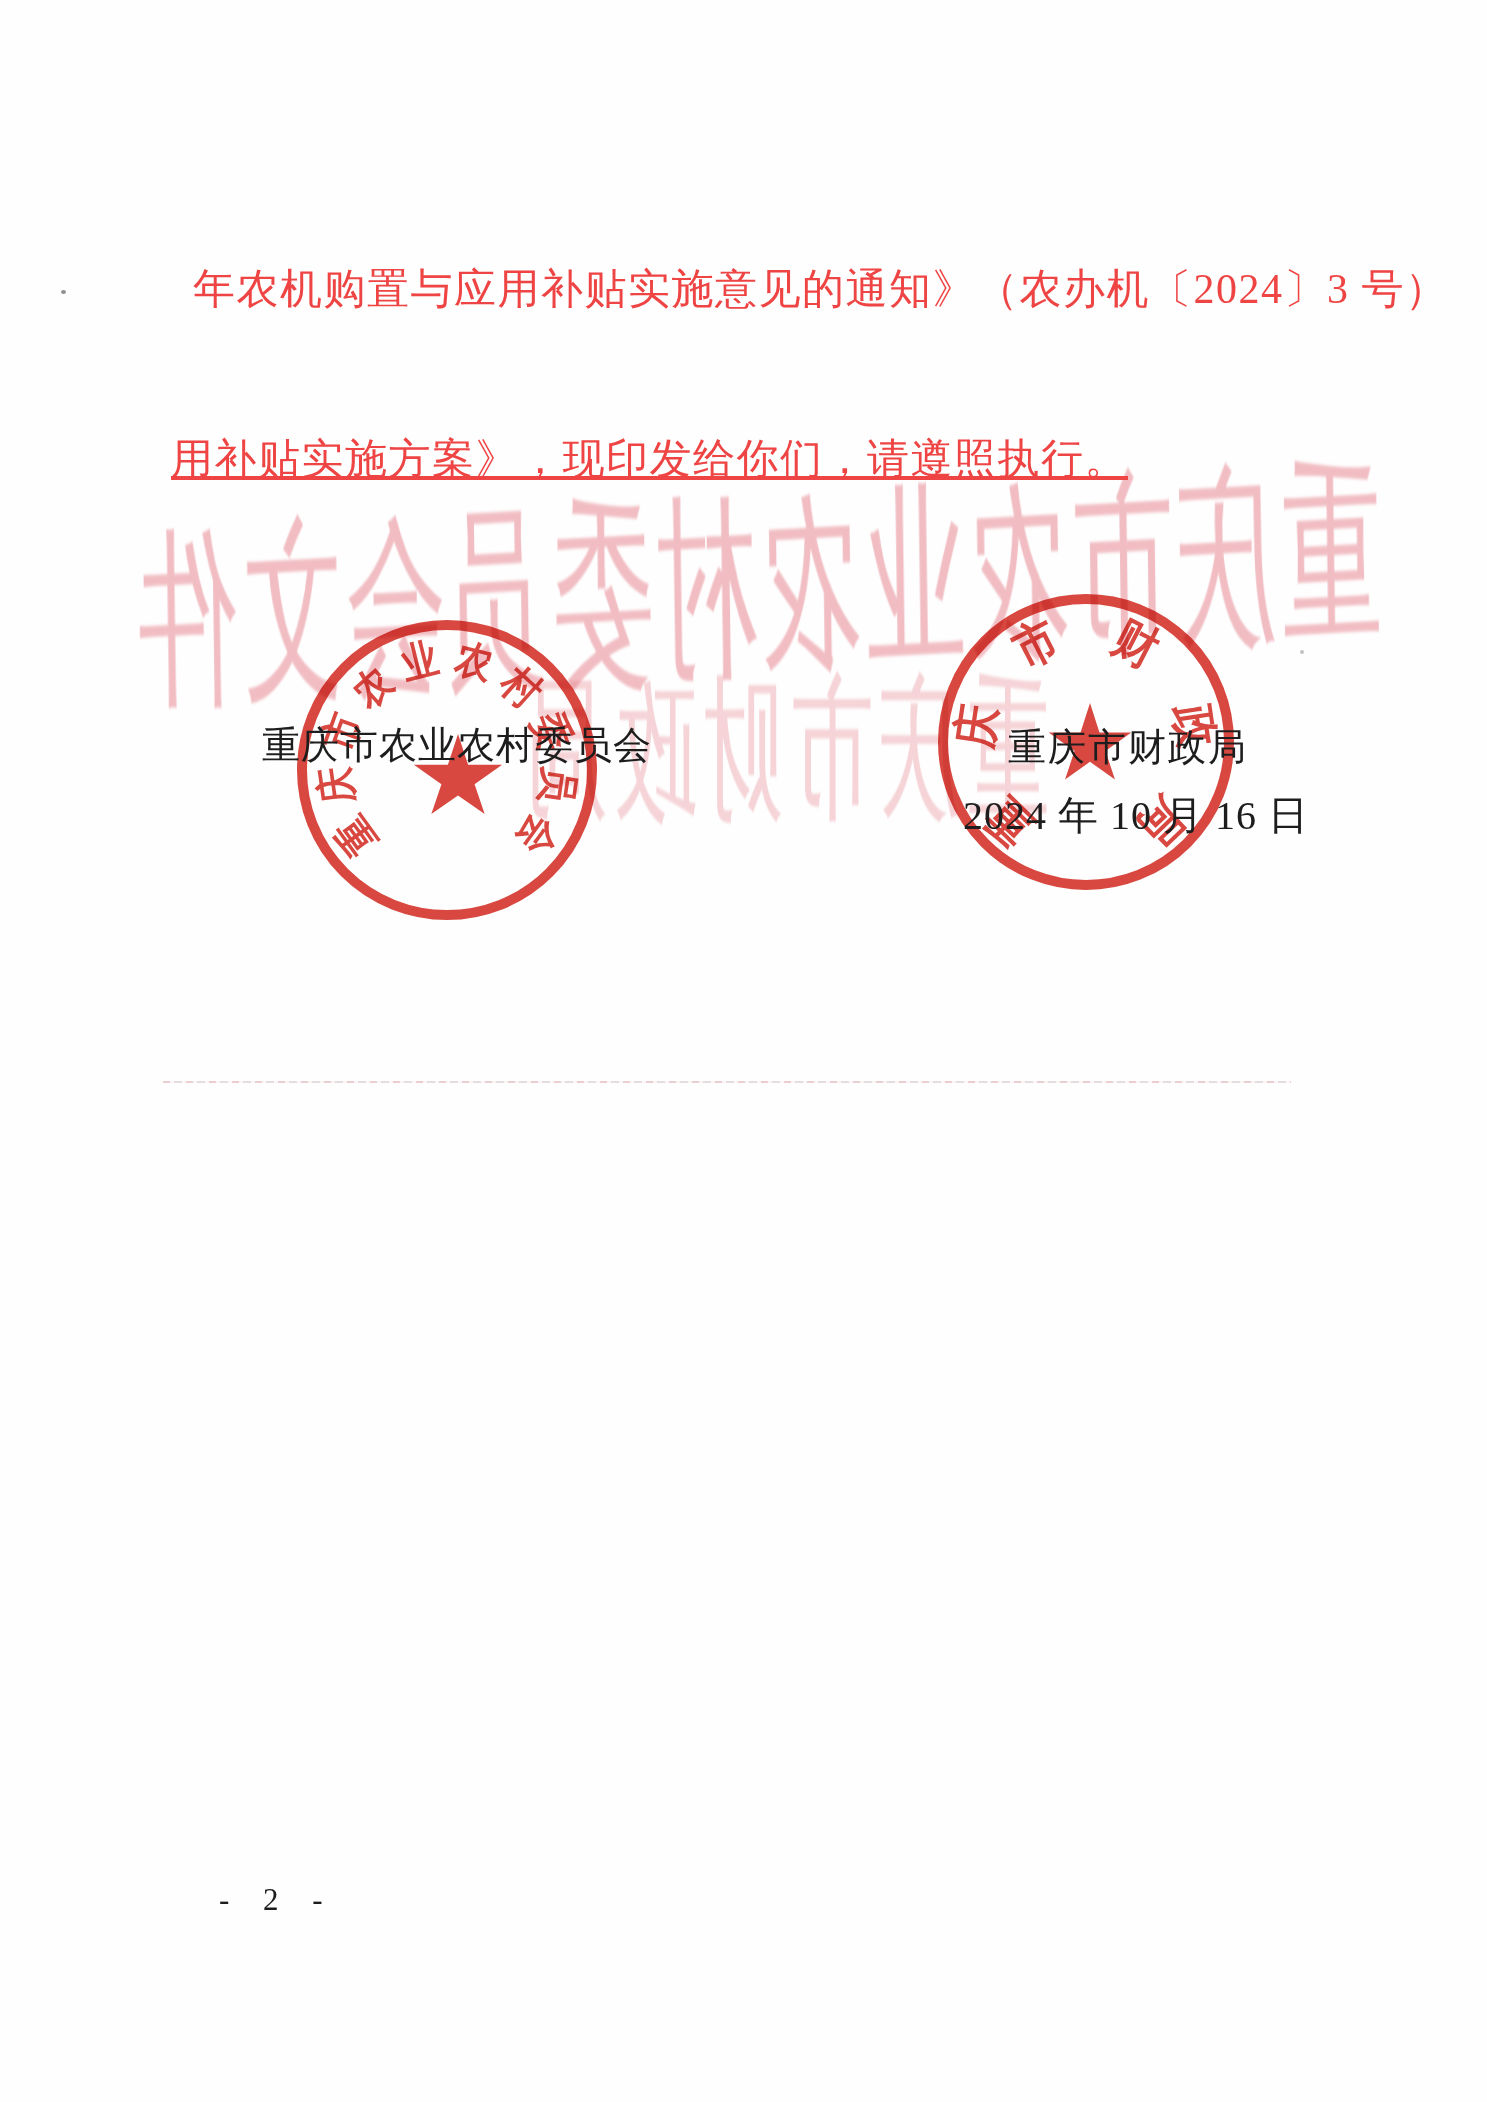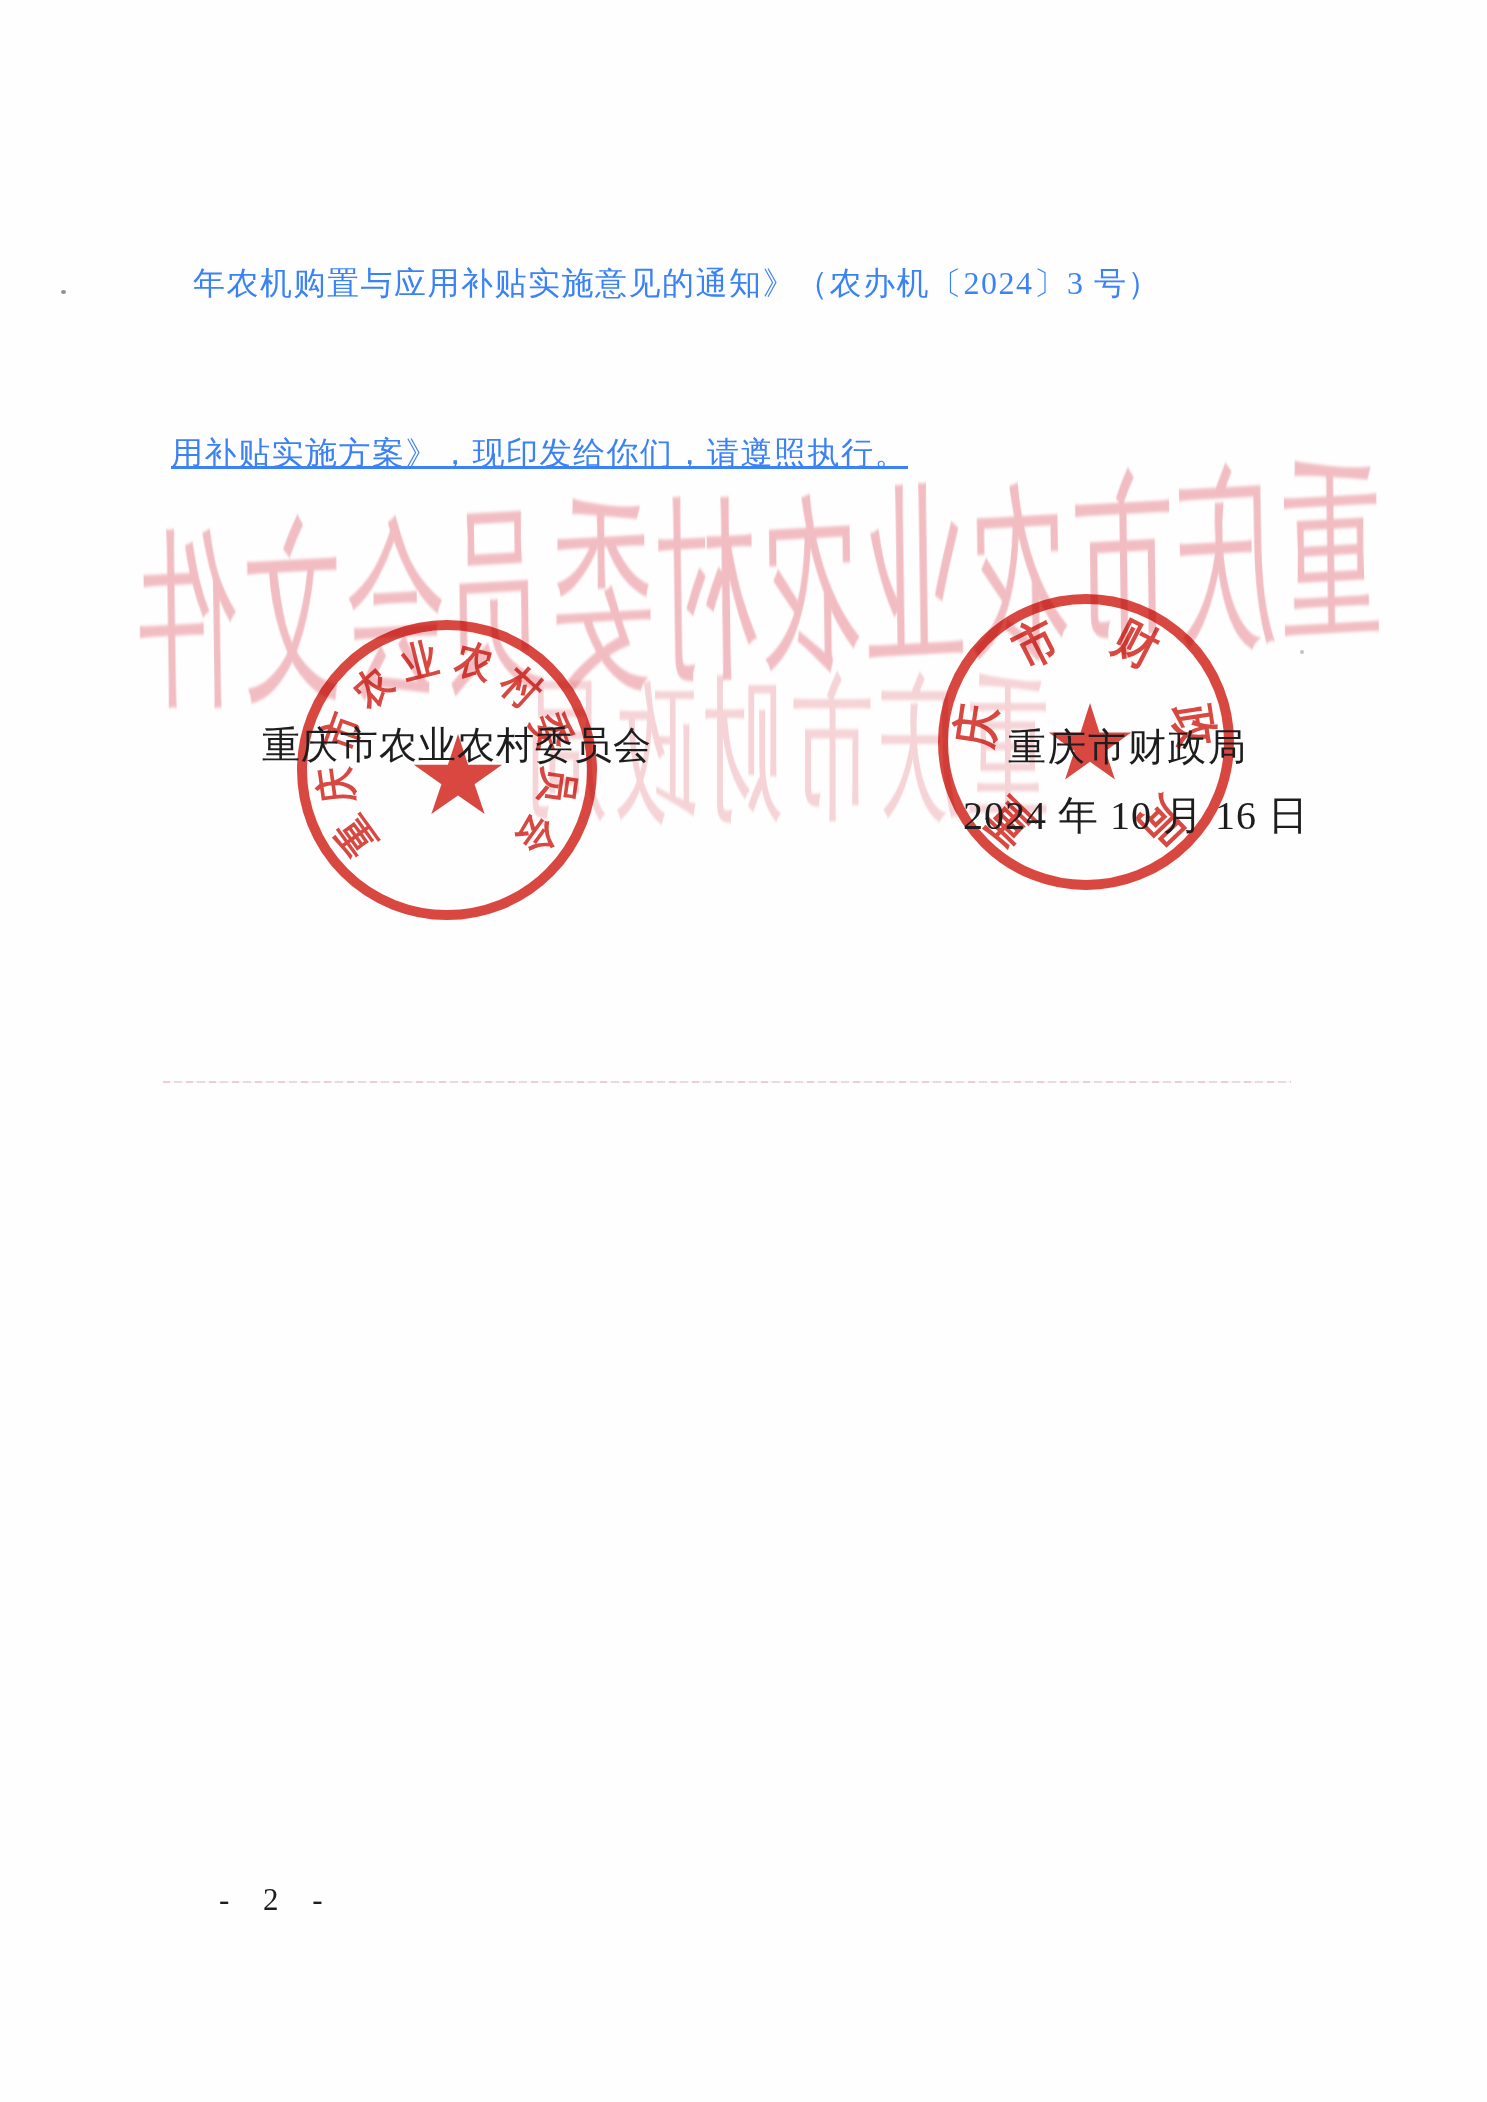--- a/index.html
+++ b/index.html
@@ -31,22 +31,22 @@
     left:548px;top:652px;width:500px;height:200px;
     font-size:82px;letter-spacing:6px;line-height:200px;
     opacity:.30;
     transform:scaleY(1.9) scaleX(-1);
     transform-origin:center center;
     text-align:center;
   }
   
   .bodyline{
     position:absolute;
-    color:#3b82f6;
-    font-size:32px;
+    color:#ef4444;
+    font-size:42px;
     letter-spacing:1.5px;
     white-space:nowrap;
     line-height:1.1;
   }
   .l1{left:193px;top:266px;}
   .l2{left:171px;top:351px;}
   .l3{left:171px;top:436px;text-decoration:underline;}
   .l4{left:266px;top:498px;}
   
   .seal{

